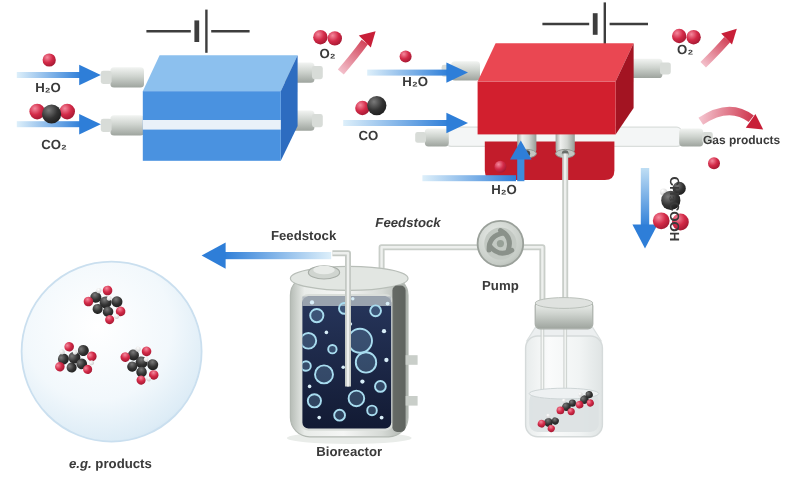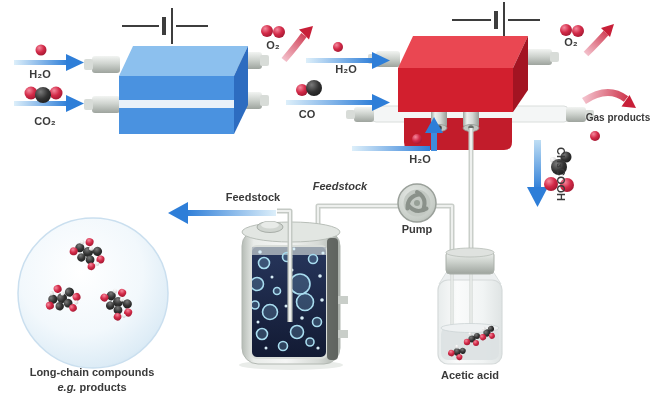--- a/index.html
+++ b/index.html
@@ -367,21 +367,20 @@
 <div class="lbl" style="left:26px;top:115px;width:38px;text-align:center;">CO₂</div>
 <div class="lbl" style="left:255px;top:39px;width:36px;">O₂</div>
 <div class="lbl" style="left:326px;top:63px;width:40px;">H₂O</div>
 <div class="lbl" style="left:290px;top:108px;width:34px;">CO</div>
 <div class="lbl" style="left:553px;top:36px;width:36px;">O₂</div>
 <div class="lbl big" style="left:578px;top:112px;width:80px;">Gas products</div>
 <div class="lbl" style="left:399px;top:153px;width:42px;">H₂O</div>
 <div class="lbl rot90" style="left:526px;top:168px;width:70px;">CH₃COOH</div>
 <div class="lbl" style="left:223px;top:191px;width:60px;">Feedstock</div>
 <div class="lbl" style="left:306px;top:180px;width:68px;font-style:italic;">Feedstock</div>
-<div class="lbl" style="left:395px;top:223px;width:44px;">Pump</div>
-<div class="lbl" style="left:425px;top:369px;width:90px;">Acetic acid</div>
-<div class="lbl" style="left:10px;top:366px;width:164px;">Long-chain compounds</div>
+<div class="lbl" style="left:395px;top:233px;width:44px;">Pump</div>
+<div class="lbl" style="left:246px;top:371px;width:90px;">Bioreactor</div>
 <div class="lbl" style="left:10px;top:381px;width:164px;">
   <span class="ital">e.g.</span>
   <span>products</span>
 </div>
 
 </div>
 
 </body></html>

